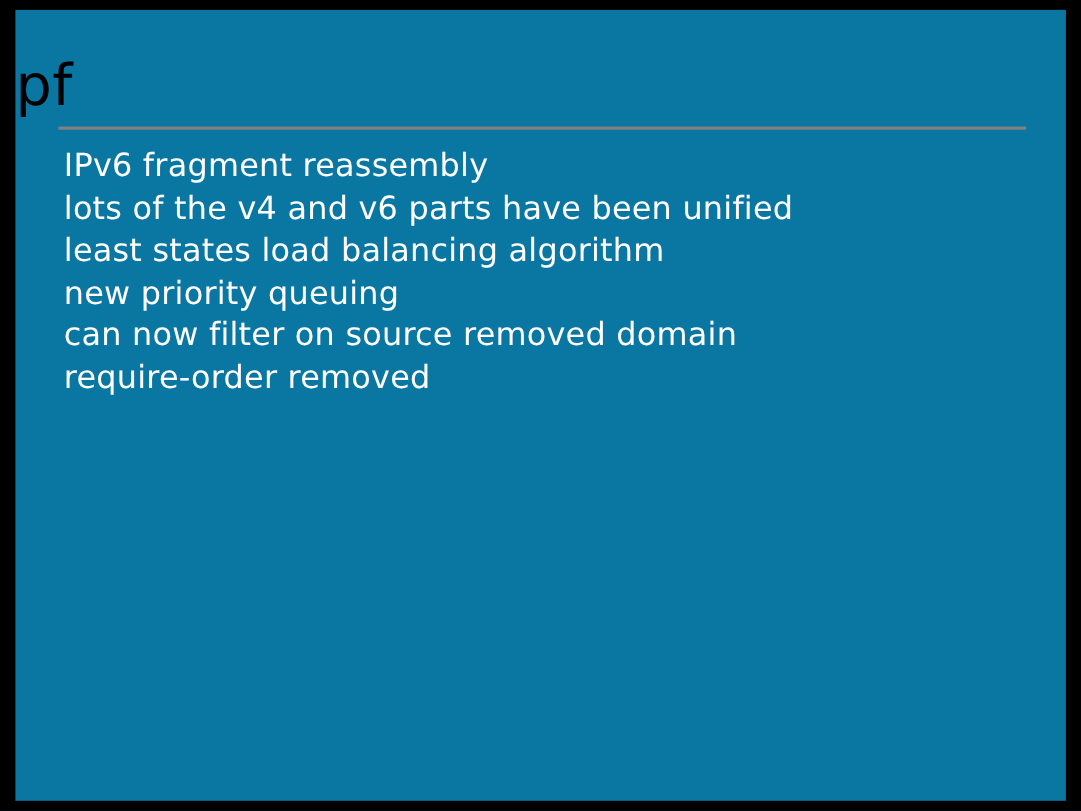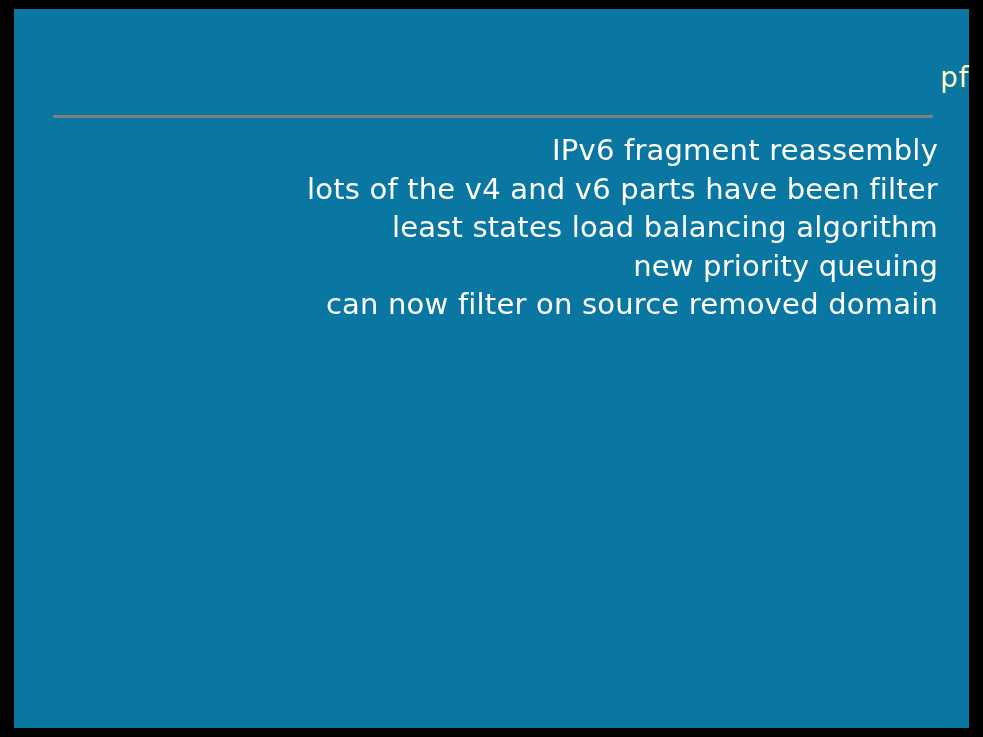--- a/index.html
+++ b/index.html
@@ -19,23 +19,23 @@
     top: 9px;
     width: 955px;
     height: 719px;
     background: #0a77a3;
   }
   .slide-title {
     position: absolute;
     left: 0;
     top: 46px;
     width: 100%;
-    text-align: right;
-    color: #fef9c3;
-    font-size: 28px;
+    text-align: left;
+    color: #000000;
+    font-size: 52px;
     line-height: 46px;
     font-weight: normal;
     letter-spacing: 0.5px;
   }
   .title-rule {
     position: absolute;
     left: 39px;
     top: 106px;
     width: 880px;
     height: 3px;
@@ -47,33 +47,33 @@
     left: 44px;
     top: 122px;
     width: 880px;
   }
   .bullet-line {
     color: #ffffff;
     font-size: 29px;
     line-height: 38.5px;
     white-space: nowrap;
     letter-spacing: 0.2px;
-    text-align: right;
   }
 </style>
 </head>
 <body>
 
 <div class="slide">
 
   <div class="slide-title">pf</div>
 
   <div class="title-rule"></div>
 
   <div class="bullets">
     <div class="bullet-line">IPv6 fragment reassembly</div>
-    <div class="bullet-line">lots of the v4 and v6 parts have been filter</div>
+    <div class="bullet-line">lots of the v4 and v6 parts have been unified</div>
     <div class="bullet-line">least states load balancing algorithm</div>
     <div class="bullet-line">new priority queuing</div>
     <div class="bullet-line">can now filter on source removed domain</div>
+    <div class="bullet-line">require-order removed</div>
   </div>
 
 </div>
 
 </body></html>

